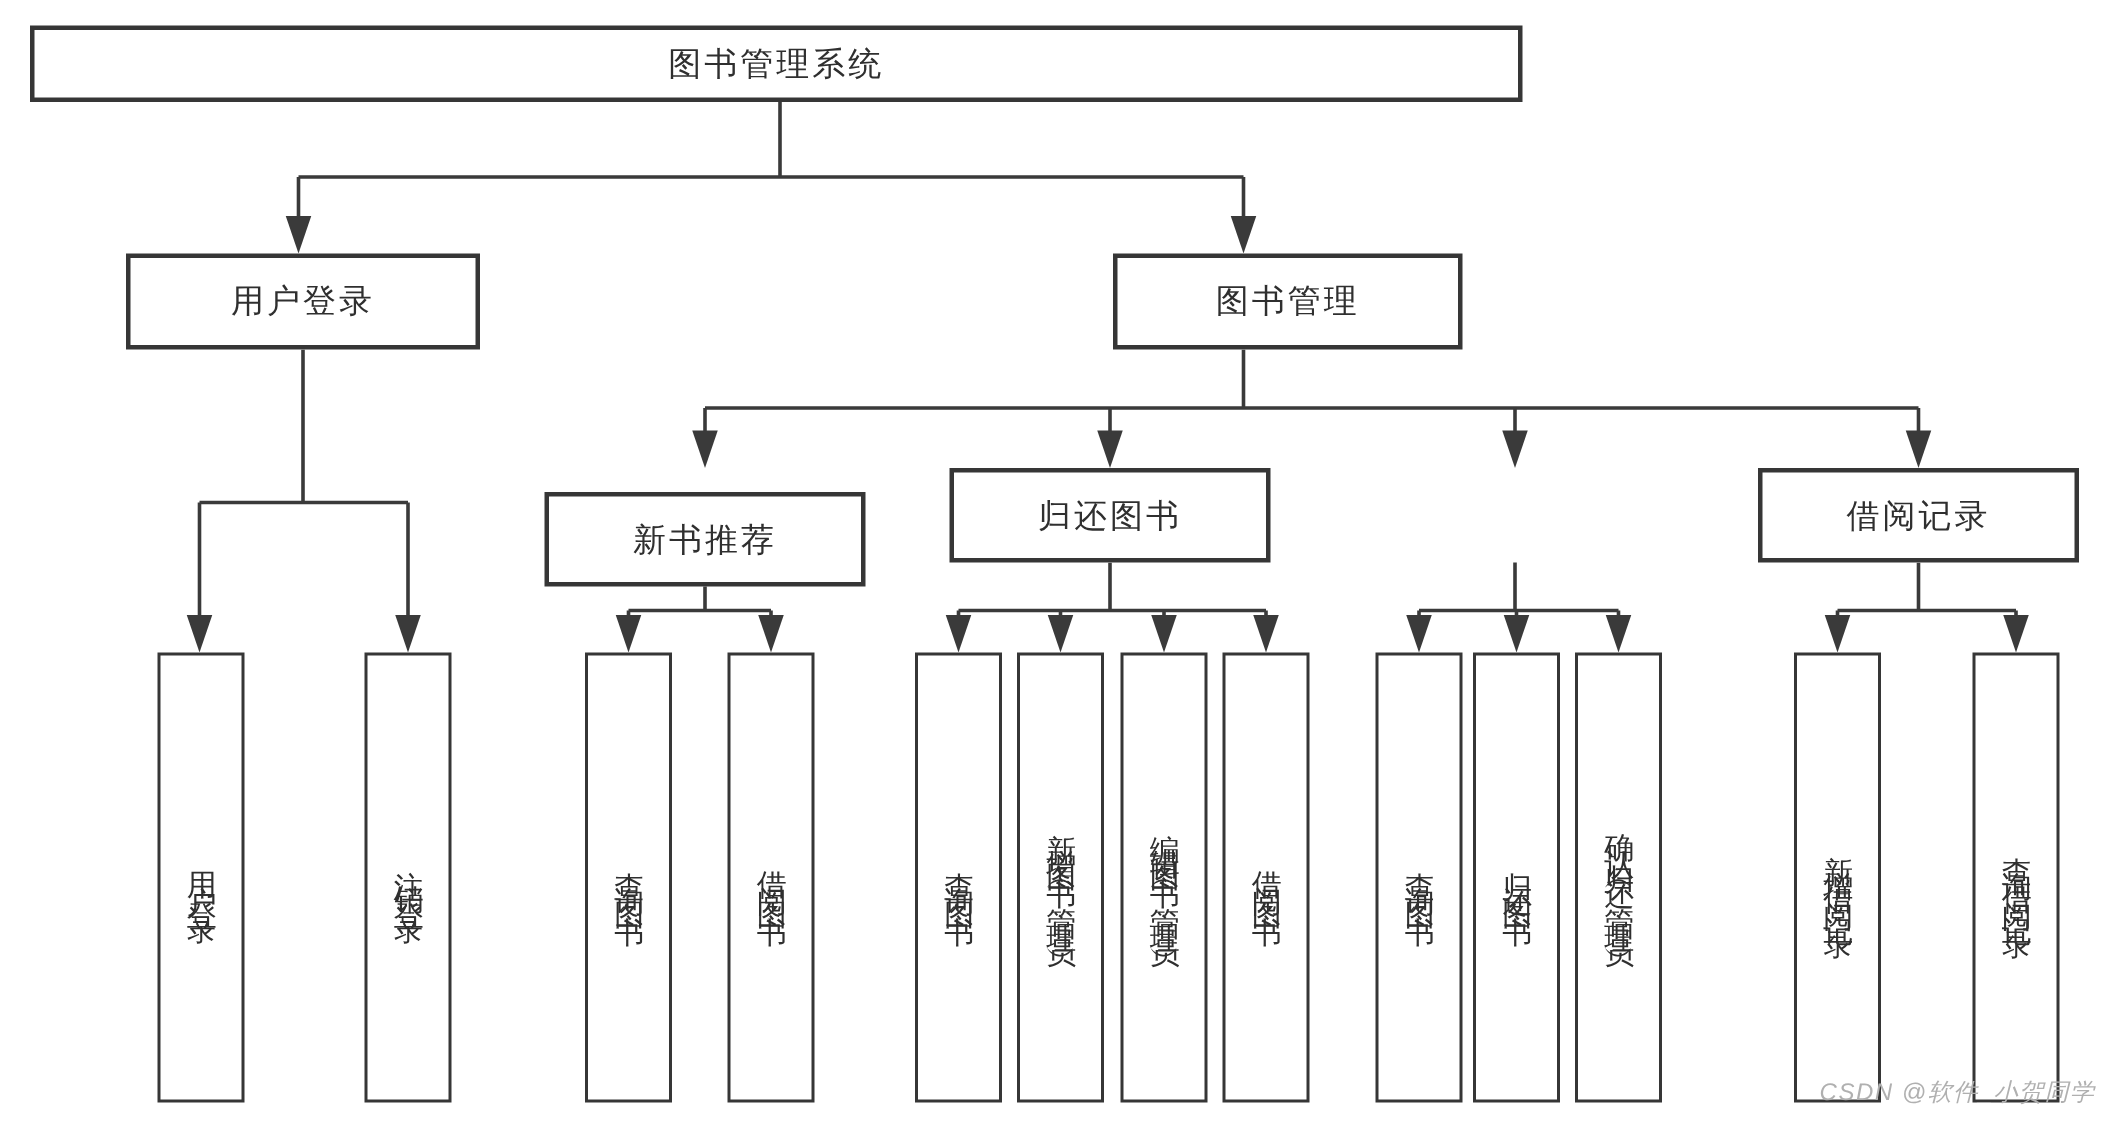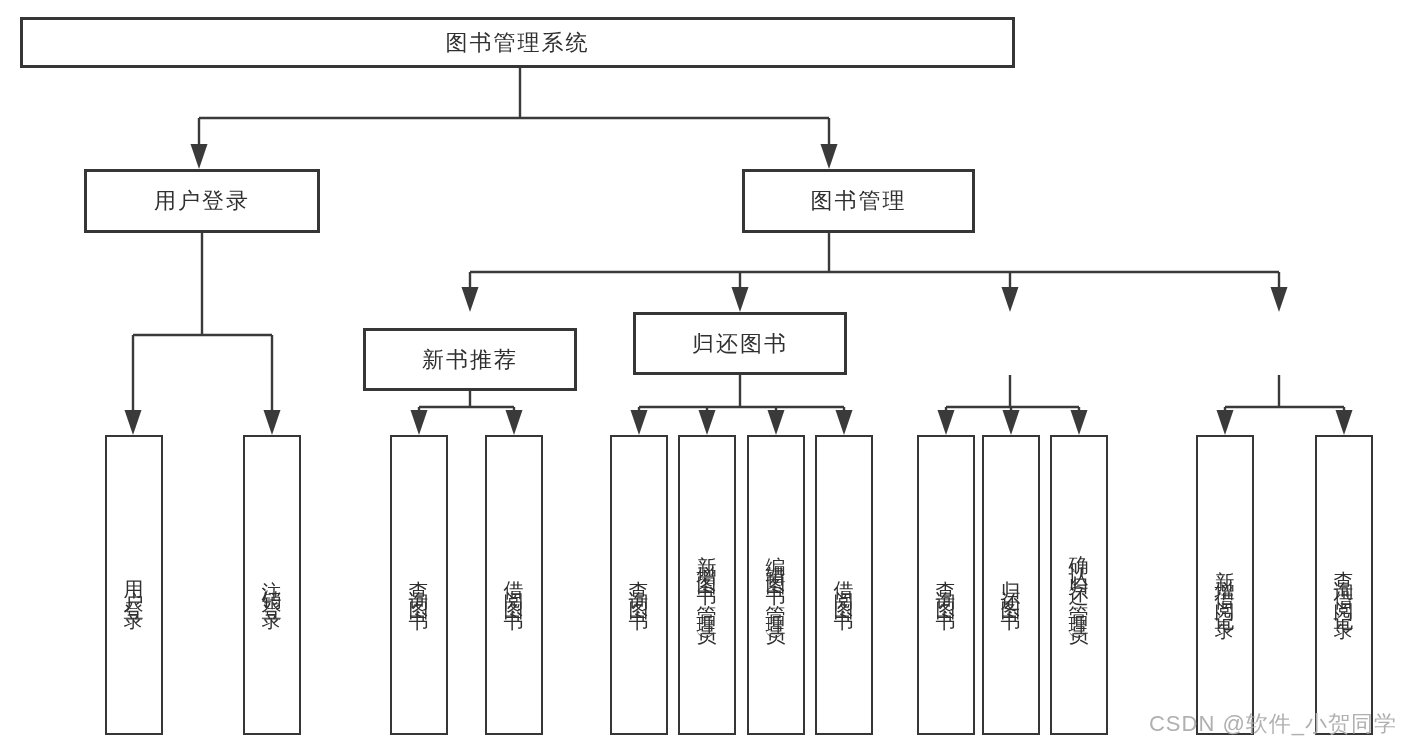--- a/index.html
+++ b/index.html
@@ -51,25 +51,26 @@
     text-orientation: mixed;
     font-size: 20px;
     line-height: 1;
     letter-spacing: 10px;
     color: #2f2f2f;
   }
   .watermark {
     position: absolute;
     right: 8px;
     bottom: 8px;
-    font-size: 22px;
+    font-size: 16px;
     letter-spacing: 1px;
     color: #b0b0b0;
     z-index: 5;
     white-space: nowrap;
+    font-style: italic;
   }
 </style>
 </head>
 <body>
 
 <div class="stage">
 
   <svg class="wires" viewBox="0 0 1405 747" xmlns="http://www.w3.org/2000/svg">
     <g stroke="#3a3a3a" stroke-width="2.4" fill="#3a3a3a">
       <g>
@@ -125,20 +126,23 @@
   <div class="hbox" style="left:742px; top:169px; width:233px; height:64px;">
     <span class="hlabel">图书管理</span>
   </div>
 
   <div class="hbox" style="left:363px; top:328px; width:214px; height:63px;">
     <span class="hlabel">新书推荐</span>
   </div>
   <div class="hbox" style="left:633px; top:312px; width:214px; height:63px;">
     <span class="hlabel">归还图书</span>
   </div>
+  <div class="hbox" style="left:1172px; top:312px; width:214px; height:63px;">
+    <span class="hlabel">借阅记录</span>
+  </div>
 
   <div class="vbox" style="left:105px;">
     <span class="vlabel">用户登录</span>
   </div>
   <div class="vbox" style="left:243px;">
     <span class="vlabel">注销登录</span>
   </div>
   <div class="vbox" style="left:390px;">
     <span class="vlabel">查询图书</span>
   </div>

